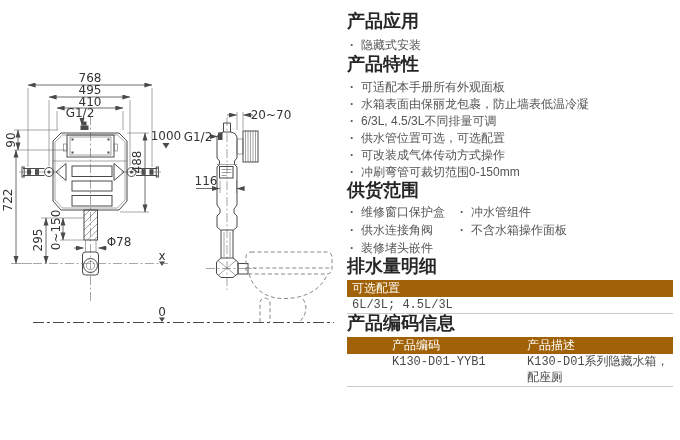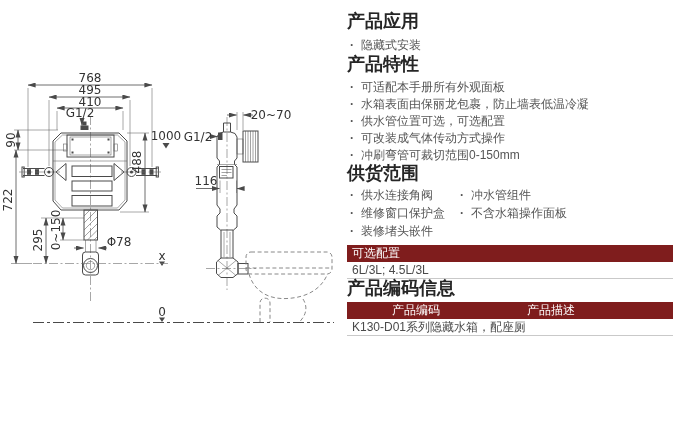--- a/index.html
+++ b/index.html
@@ -27,22 +27,22 @@
   ul.blist li{position:relative;padding-left:12px;line-height:19px;}
   ul.blist.tight li{line-height:17px;}
   ul.blist li::before{content:"·";position:absolute;left:1px;top:0;color:#555;font-weight:700;}
   .feat{margin-top:4px;}
   .cols{display:flex;margin-top:4px;}
   .col1{width:110px;}
   .col2{flex:1;}
   .cols ul.blist{margin-top:0;}
   .cols ul.blist li{line-height:18px;}
   .tbl{margin-top:5px;width:100%;}
-  .tbl .th{background:#7f1d1d;color:#fff;line-height:17px;padding:0 0 0 5px;display:flex;}
-  .tbl .tr{line-height:16px;padding:0 0 0 5px;color:#4a4a4a;border-bottom:1px solid #c9c9c9;display:flex;}
+  .tbl .th{background:#a16207;color:#fff;line-height:17px;padding:0 0 0 5px;display:flex;}
+  .tbl .tr{line-height:16px;padding:0 0 0 5px;color:#4a4a4a;border-bottom:1px solid #c9c9c9;display:flex;font-family:Liberation Mono, monospace;}
   .c1{width:135px;flex:none;margin-left:40px;}
   .c2{flex:1;}
   .h-drain{margin-top:9px;}
   .h-codes{margin-top:13px;}
 </style>
 </head>
 <body>
 
 <div class="page">
 
@@ -224,56 +224,59 @@
 
     <h3>产品应用</h3>
     <ul class="blist">
       <li>隐藏式安装</li>
     </ul>
 
     <h3 class="sec-gap1">产品特性</h3>
     <ul class="blist tight feat">
       <li>可适配本手册所有外观面板</li>
       <li>水箱表面由保丽龙包裹，防止墙表低温冷凝</li>
+      <li>6/3L, 4.5/3L不同排量可调</li>
       <li>供水管位置可选，可选配置</li>
       <li>可改装成气体传动方式操作</li>
       <li>冲刷弯管可裁切范围0-150mm</li>
     </ul>
 
     <h3 style="margin-top:0">供货范围</h3>
     <div class="cols">
       <div class="col1">
         <ul class="blist">
+          <li>维修窗口保护盒</li>
           <li>供水连接角阀</li>
-          <li>维修窗口保护盒</li>
           <li>装修堵头嵌件</li>
         </ul>
       </div>
       <div class="col2">
         <ul class="blist">
           <li>冲水管组件</li>
           <li>不含水箱操作面板</li>
         </ul>
       </div>
     </div>
 
+    <h3 class="h-drain">排水量明细</h3>
     <div class="tbl">
       <div class="th">
         <span>可选配置</span>
       </div>
       <div class="tr">
         <span>6L/3L; 4.5L/3L</span>
       </div>
     </div>
 
     <h3 class="h-codes">产品编码信息</h3>
     <div class="tbl">
       <div class="th">
         <span class="c1">产品编码</span>
         <span class="c2">产品描述</span>
       </div>
       <div class="tr">
+        <span class="c1">K130-D01-YYB1</span>
         <span class="c2">K130-D01系列隐藏水箱，配座厕</span>
       </div>
     </div>
 
   </div>
 </div>
 
 </body></html>

